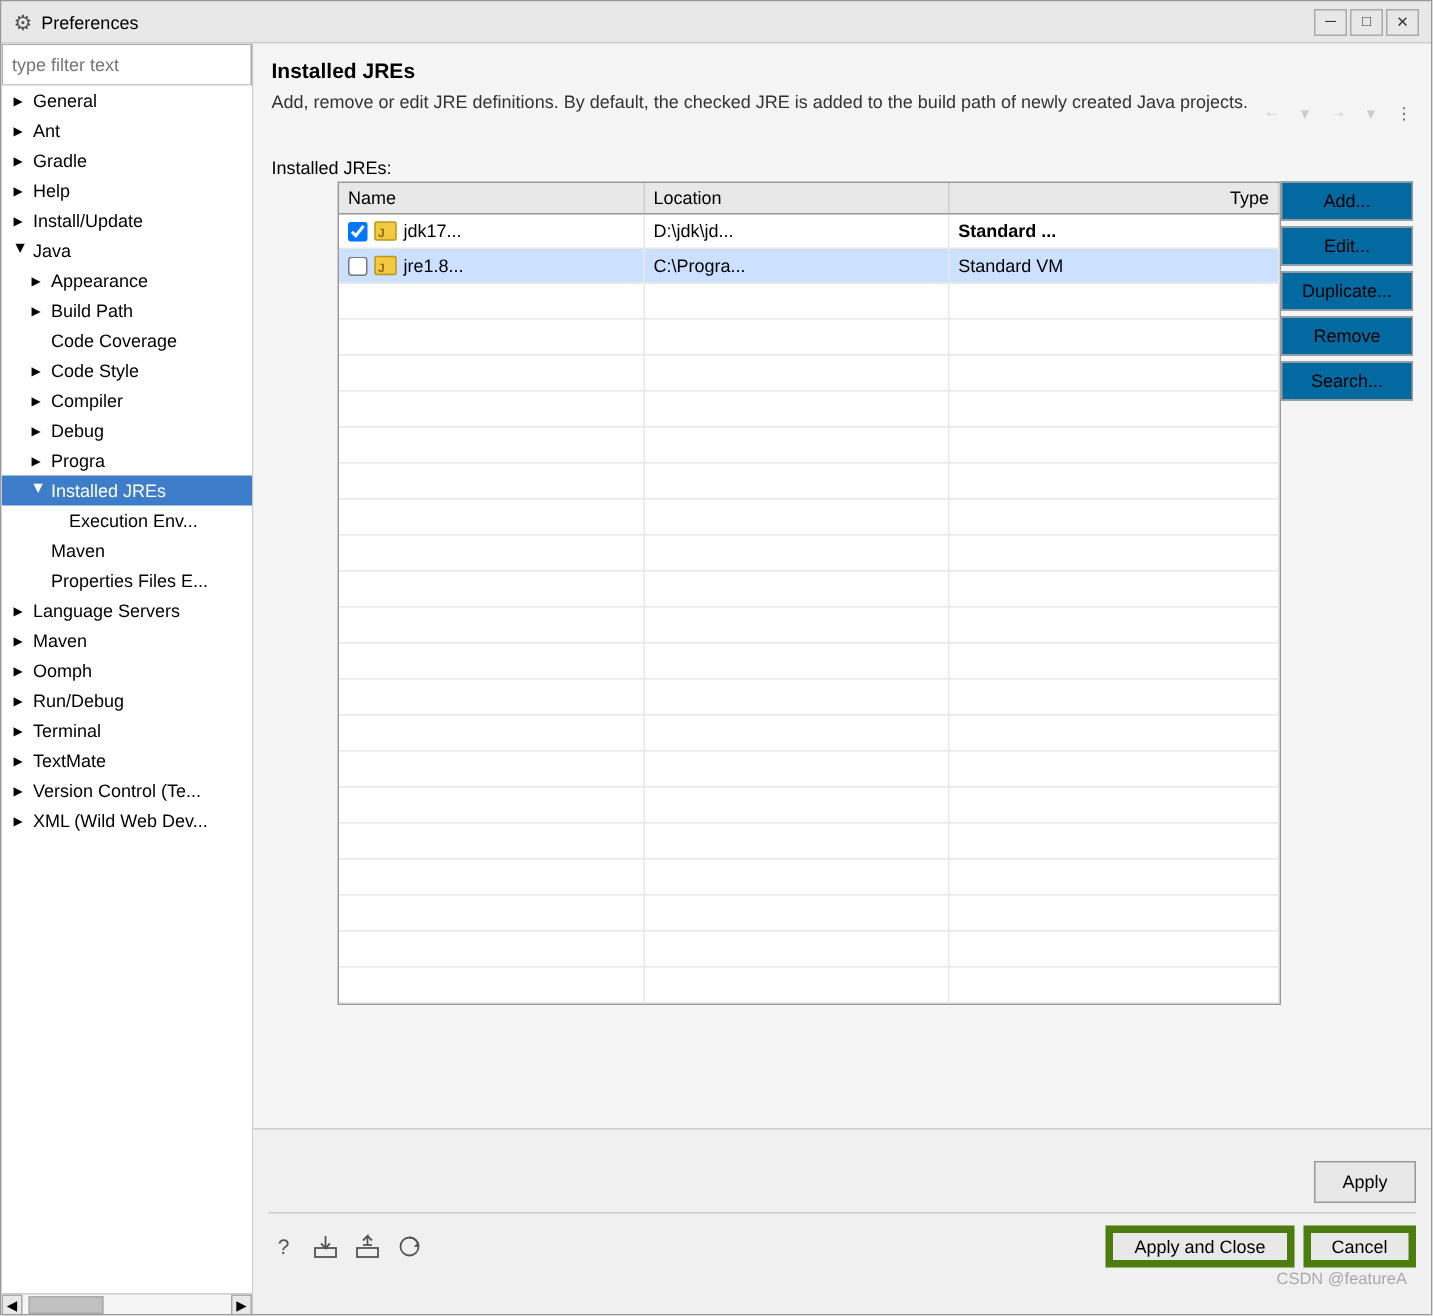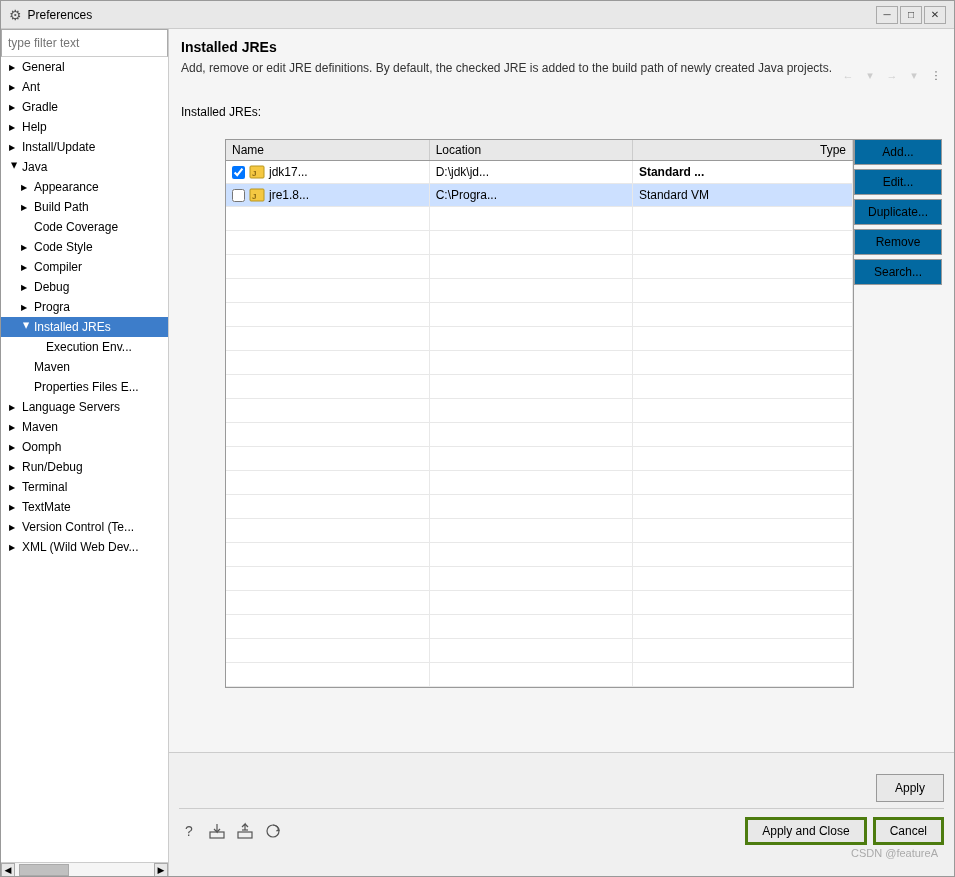--- a/index.html
+++ b/index.html
@@ -149,21 +149,21 @@
     }
     .description-text {
       font-size: 12px;
       color: #333;
       line-height: 1.5;
       margin-bottom: 28px;
     }
     .section-label {
       font-size: 12px;
       font-weight: normal;
-      margin-bottom: 20px;
+      margin-bottom: 2px;
       color: #000;
     }
 
     .jre-table-container {
       display: flex;
       gap: 0;
       padding-left: 44px;
     }
     .jre-table-wrapper {
       flex: 1;
@@ -260,21 +260,21 @@
       color: #555;
     }
     .bottom-right-buttons {
       display: flex;
       gap: 6px;
     }
     .dialog-btn {
       height: 28px;
       padding: 0 14px;
       background: #e8e8e8;
-      border: 3px solid #4d7c0f;
+      border: 5px solid #4d7c0f;
       cursor: pointer;
       font-size: 12px;
     }
 
     .watermark {
       text-align: right;
       font-size: 11px;
       color: #aaa;
       padding: 2px 6px 0 0;
     }

